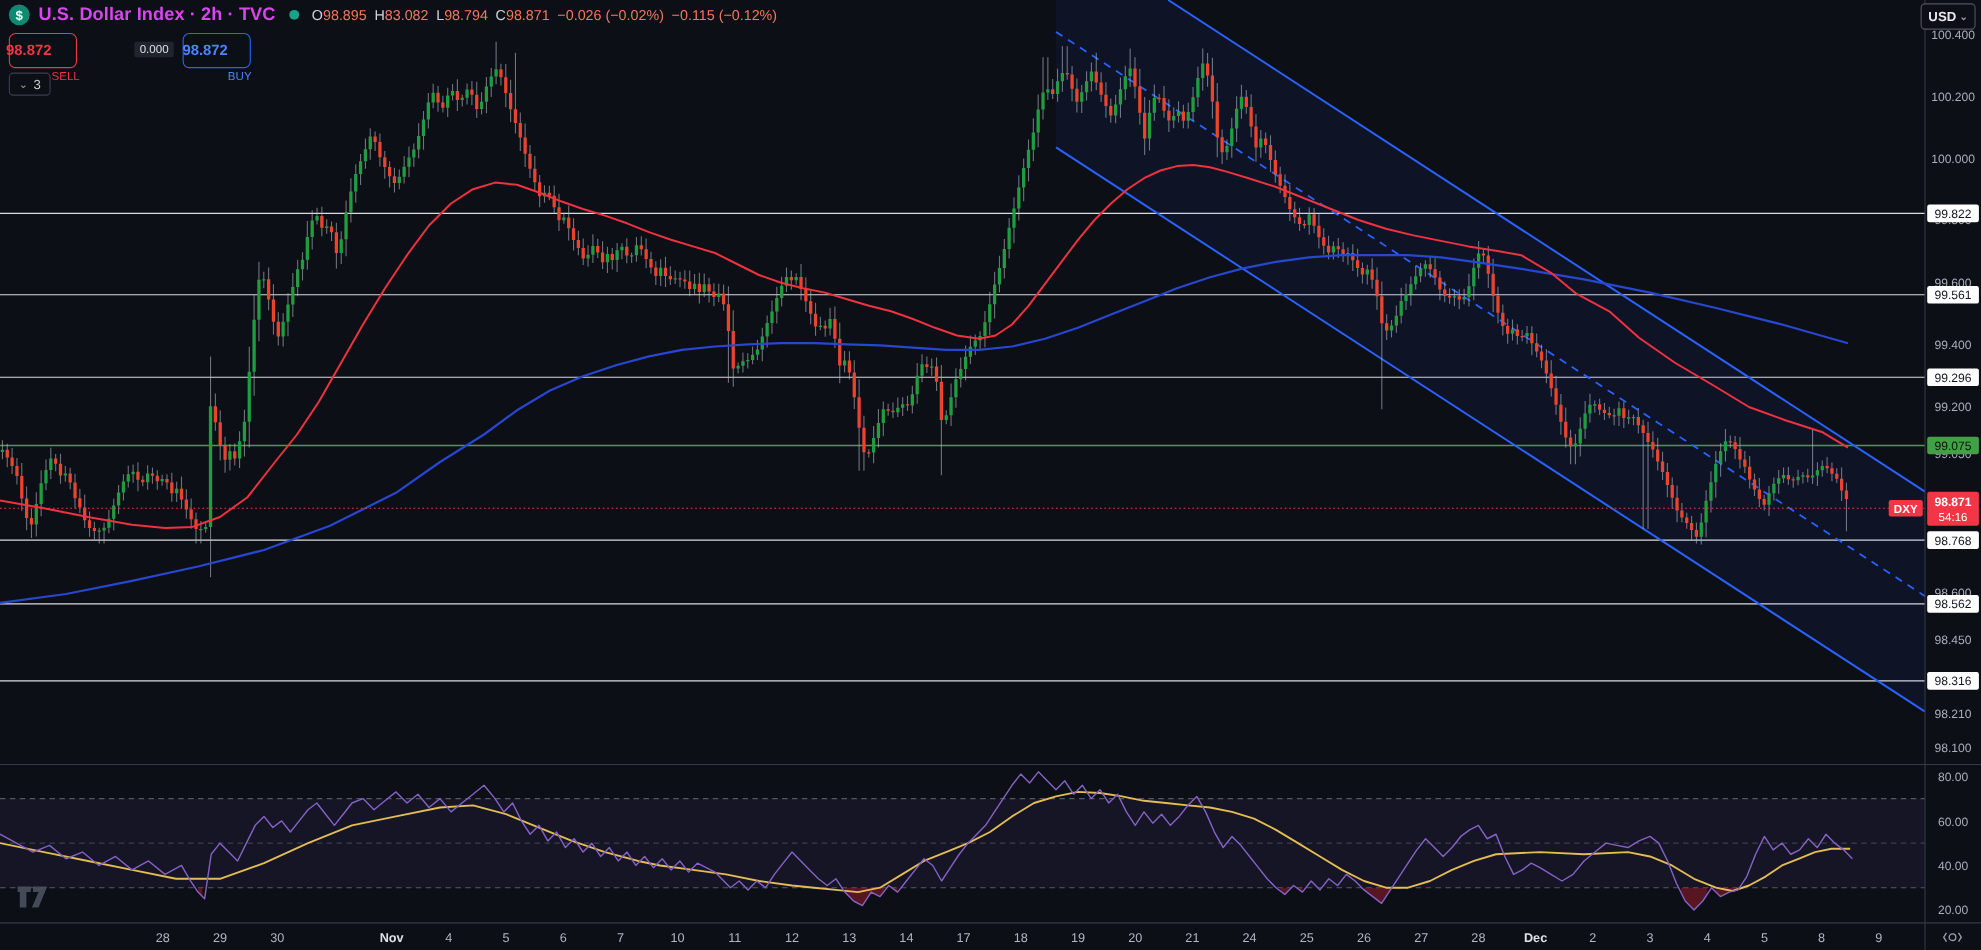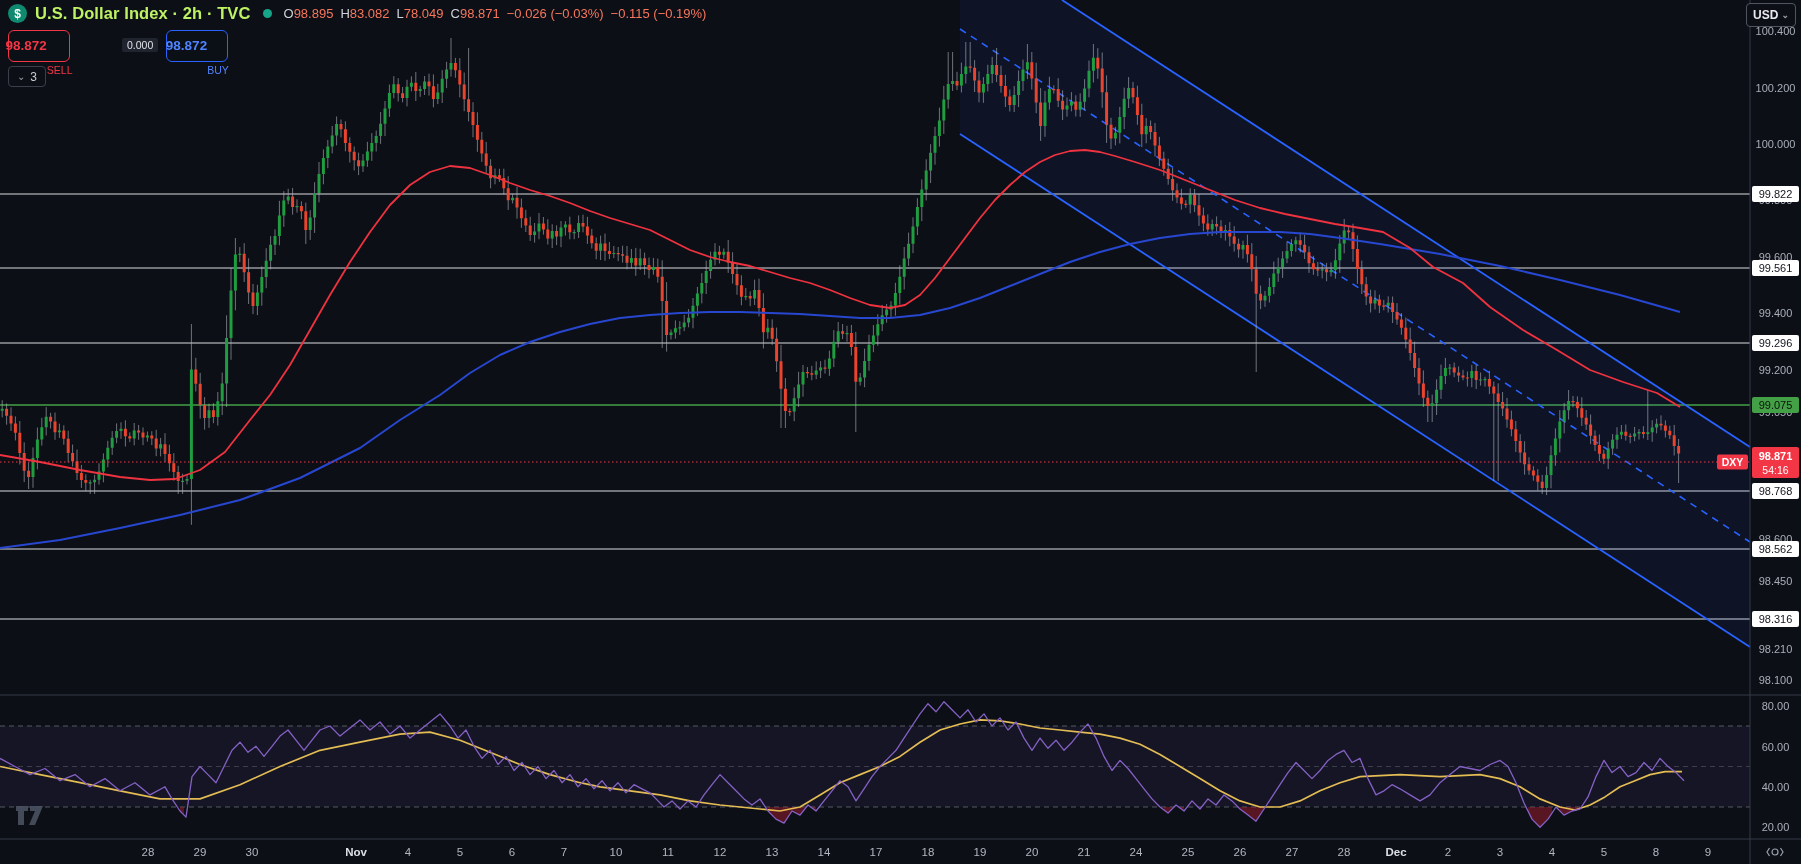--- a/index.html
+++ b/index.html
@@ -3,21 +3,21 @@
 <meta charset="utf-8">
 <style>
   html,body{margin:0;padding:0;background:#05070b;}
   #app{position:relative;width:1801px;height:864px;background:#0c0f16;overflow:hidden;
        font-family:"Liberation Sans",sans-serif;-webkit-font-smoothing:antialiased;}
   #chart-svg{position:absolute;left:0;top:0;}
   .hdr{position:absolute;z-index:20;}
   #title-row{left:8px;top:4px;display:flex;align-items:center;gap:8px;}
   #sym-logo{width:19px;height:19px;border-radius:50%;background:#0f8a70;color:#fff;
     font-size:12px;font-weight:bold;display:flex;align-items:center;justify-content:center;}
-  #main-title{color:#bef264;font-size:16.5px;font-weight:700;letter-spacing:.1px;}
+  #main-title{color:#d946ef;font-size:16.5px;font-weight:700;letter-spacing:.1px;}
   #status-dot{width:9px;height:9px;border-radius:50%;background:#17a589;margin:0 4px;}
   #ohlc-row{display:flex;align-items:flex-start;gap:7px;font-size:13px;color:#cfd3da;}
   .ohlc-val{color:#f7765c;}
   #trade-row{left:8px;top:30px;display:flex;align-items:flex-start;gap:8px;}
   .trade-btn{width:60px;height:30px;border-radius:6px;background:rgba(12,15,22,.85);
     display:flex;flex-direction:row;align-items:center;justify-content:center;line-height:1.05;cursor:pointer;}
   #sell-btn{border:1px solid #f23645;color:#f23645;}
   #buy-btn{border:1px solid #2962ff;color:#4f83ff;}
   .trade-price{font-size:13.5px;font-weight:700;}
   .trade-label{font-size:10.5px;margin-top:48px;}
@@ -167,24 +167,24 @@
       </g>
     </svg>
 
   <div class="hdr" id="title-row">
     <div id="sym-logo">$</div>
     <div id="main-title">U.S. Dollar Index · 2h · TVC</div>
     <div id="status-dot"></div>
     <div id="ohlc-row">
       <span><span>O</span><span class="ohlc-val">98.895</span></span>
       <span><span>H</span><span class="ohlc-val">83.082</span></span>
-      <span><span>L</span><span class="ohlc-val">78.049</span></span>
+      <span><span>L</span><span class="ohlc-val">98.794</span></span>
       <span><span>C</span><span class="ohlc-val">98.871</span></span>
-      <span class="ohlc-val">−0.026 (−0.03%)</span>
-      <span class="ohlc-val">−0.115 (−0.19%)</span>
+      <span class="ohlc-val">−0.026 (−0.02%)</span>
+      <span class="ohlc-val">−0.115 (−0.12%)</span>
     </div>
   </div>
 
   <div class="hdr" id="trade-row">
     <div class="trade-btn" id="sell-btn">
       <div class="trade-price">98.872</div>
       <div class="trade-label">SELL</div>
     </div>
     <div id="spread-pill">0.000</div>
     <div class="trade-btn" id="buy-btn">

